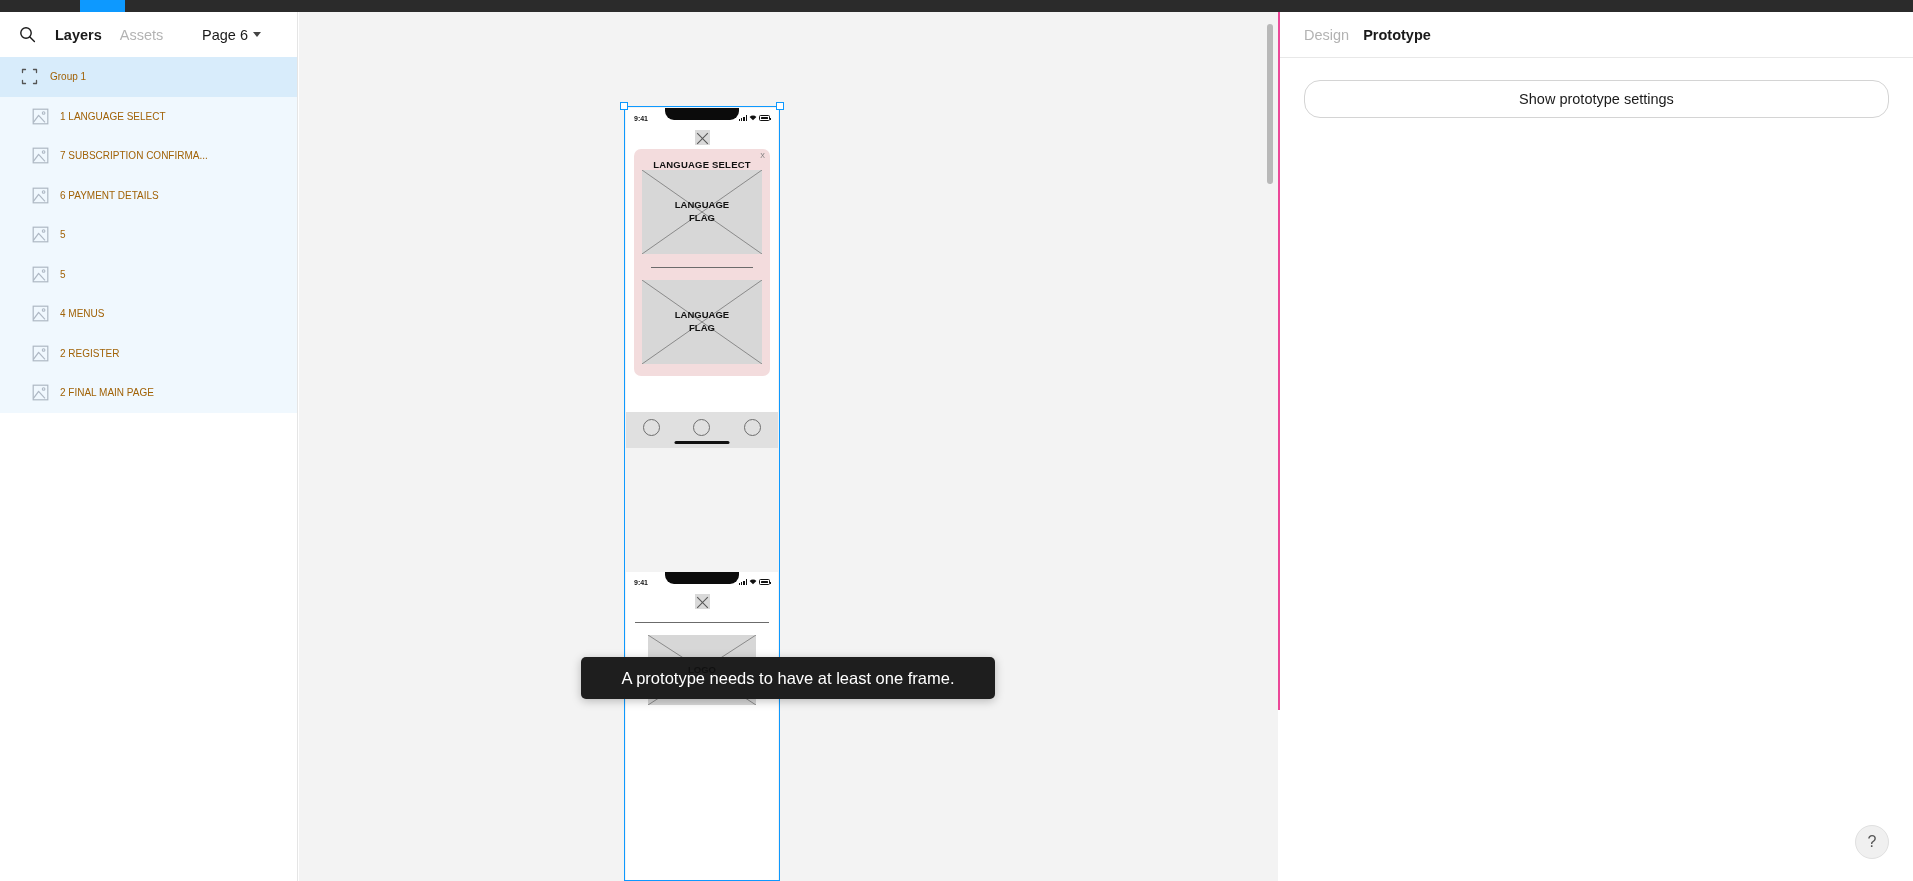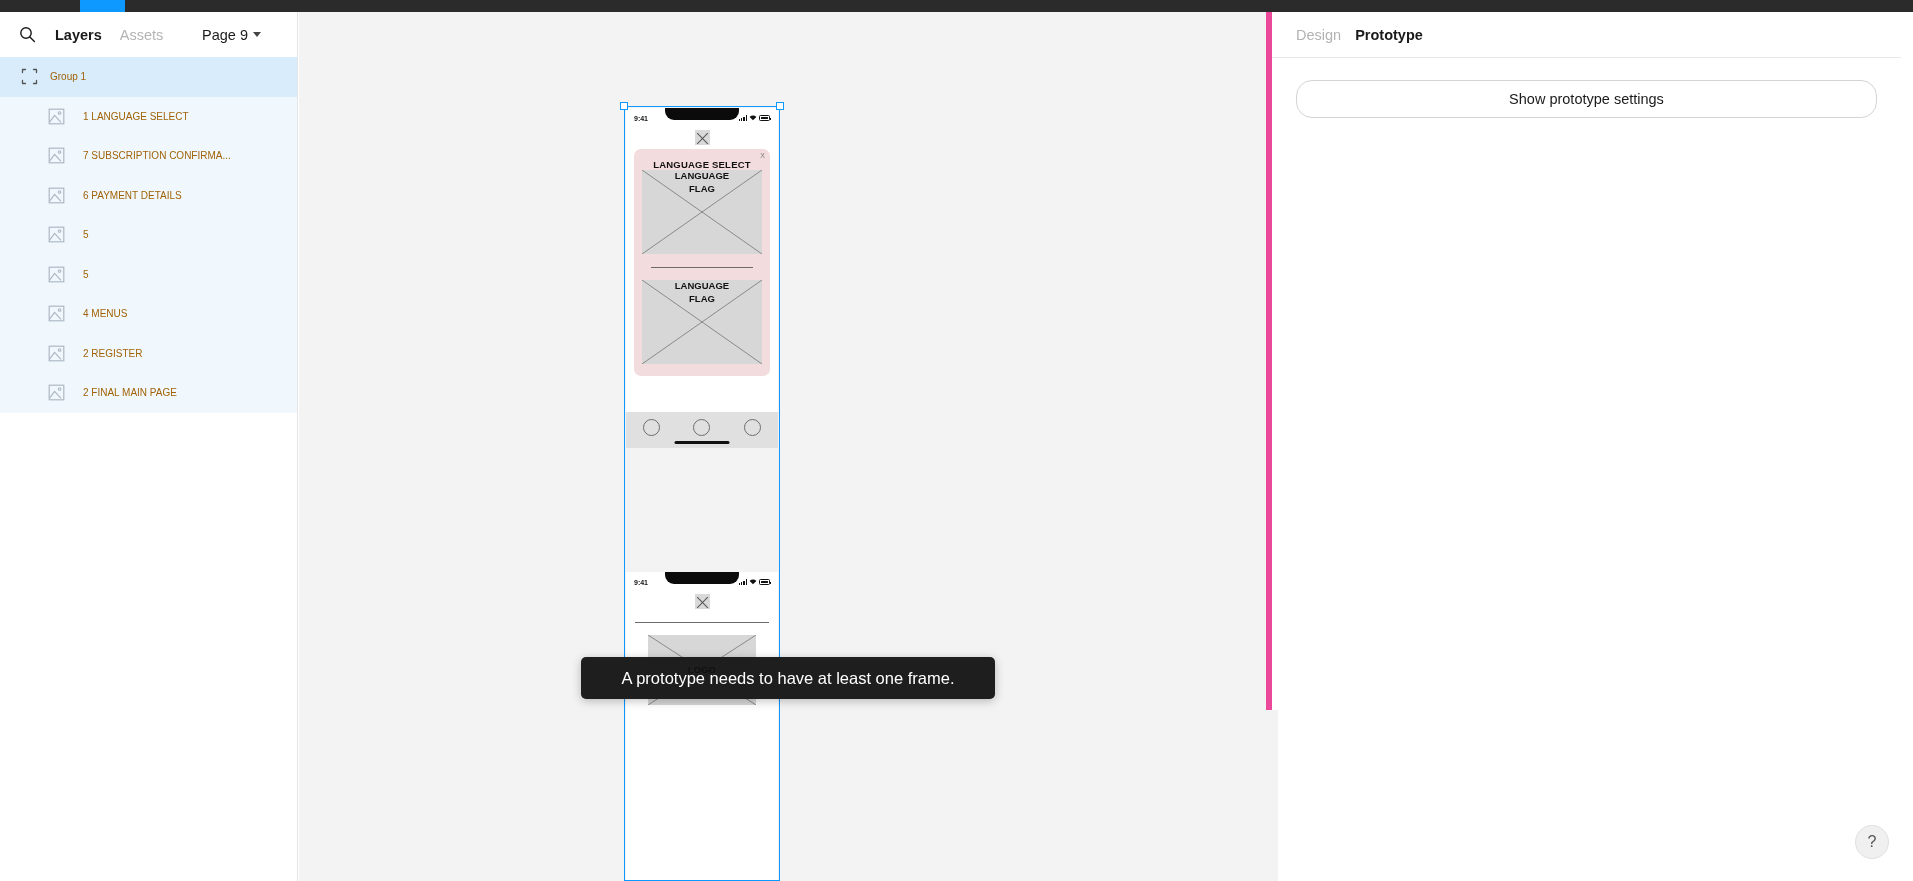--- a/index.html
+++ b/index.html
@@ -82,21 +82,21 @@
     background: #d8ecfb;
     padding-left: 21px;
   }
   .layer-row .lbl { overflow: hidden; text-overflow: ellipsis; }
   .layer-icon {
     width: 17px; height: 17px;
     margin-right: 12px;
     flex: 0 0 17px;
     display: block;
   }
-  .layer-row.child { padding-left: 48px; gap: 7px; }
+  .layer-row.child { padding-left: 32px; }
   .layer-row.child .layer-icon { margin-right: 11px; }
 
   
   .canvas {
     position: absolute; left: 299px; top: 12px;
     width: 979px; height: 869px;
     background: #f3f3f3;
     overflow: hidden;
   }
 
@@ -186,21 +186,21 @@
   .card-title {
     text-align: center;
     font-size: 9.5px; font-weight: 700;
     color: #111;
     letter-spacing: 0.2px;
   }
   .flag-box {
     position: relative;
     height: 84px;
     background: #d7d7d7;
-    display: flex; justify-content: center;
+    display: flex; align-items: center; justify-content: center;
     overflow: hidden;
   }
   .flag-box svg.cross {
     position: absolute; left: 0; top: 0;
     width: 100%; height: 100%;
   }
   .flag-label {
     position: relative;
     text-align: center;
     font-size: 9.5px; font-weight: 700; line-height: 1.35;
@@ -260,24 +260,24 @@
     position: absolute;
     right: 5px; top: 12px;
     width: 6px; height: 160px;
     background: #b8b8b8;
     border-radius: 3px;
     cursor: pointer;
   }
 
   
   .rightpanel {
-    position: absolute; right: 12px; top: 12px;
+    position: absolute; right: 0; top: 12px;
     width: 635px; height: 698px;
     background: #ffffff;
-    border-left: 6px solid #ec4899;
+    border-left: 2px solid #ec4899;
   }
   .rp-header {
     height: 45px;
     display: flex; align-items: center;
     padding: 0 24px;
     gap: 14px;
   }
   .rp-tab {
     font-size: 14.5px; color: #b3b3b3;
     cursor: pointer;
@@ -341,21 +341,21 @@
   <div class="sidebar-header">
     <div class="search-icon-wrap">
       <svg width="17" height="17" viewBox="0 0 17 17" fill="none">
         <circle cx="7" cy="7" r="5.2" stroke="#1a1a1a" stroke-width="1.4"></circle>
         <line x1="10.9" y1="10.9" x2="15.4" y2="15.4" stroke="#1a1a1a" stroke-width="1.4" stroke-linecap="round"></line>
       </svg>
     </div>
     <div class="panel-tab active">Layers</div>
     <div class="panel-tab">Assets</div>
     <div class="page-select">
-      <span>Page 9</span>
+      <span>Page 6</span>
       <span class="caret"></span>
     </div>
   </div>
 
   <div class="layer-list">
 
     <div class="layer-row group">
       <svg class="layer-icon" viewBox="0 0 17 17" fill="none">
         <path d="M1.5 1.5h3M12.5 1.5h3M1.5 15.5h3M12.5 15.5h3M1.5 1.5v3M1.5 12.5v3M15.5 1.5v3M15.5 12.5v3" stroke="#555" stroke-width="1.3" stroke-linecap="round"></path>
       </svg>

